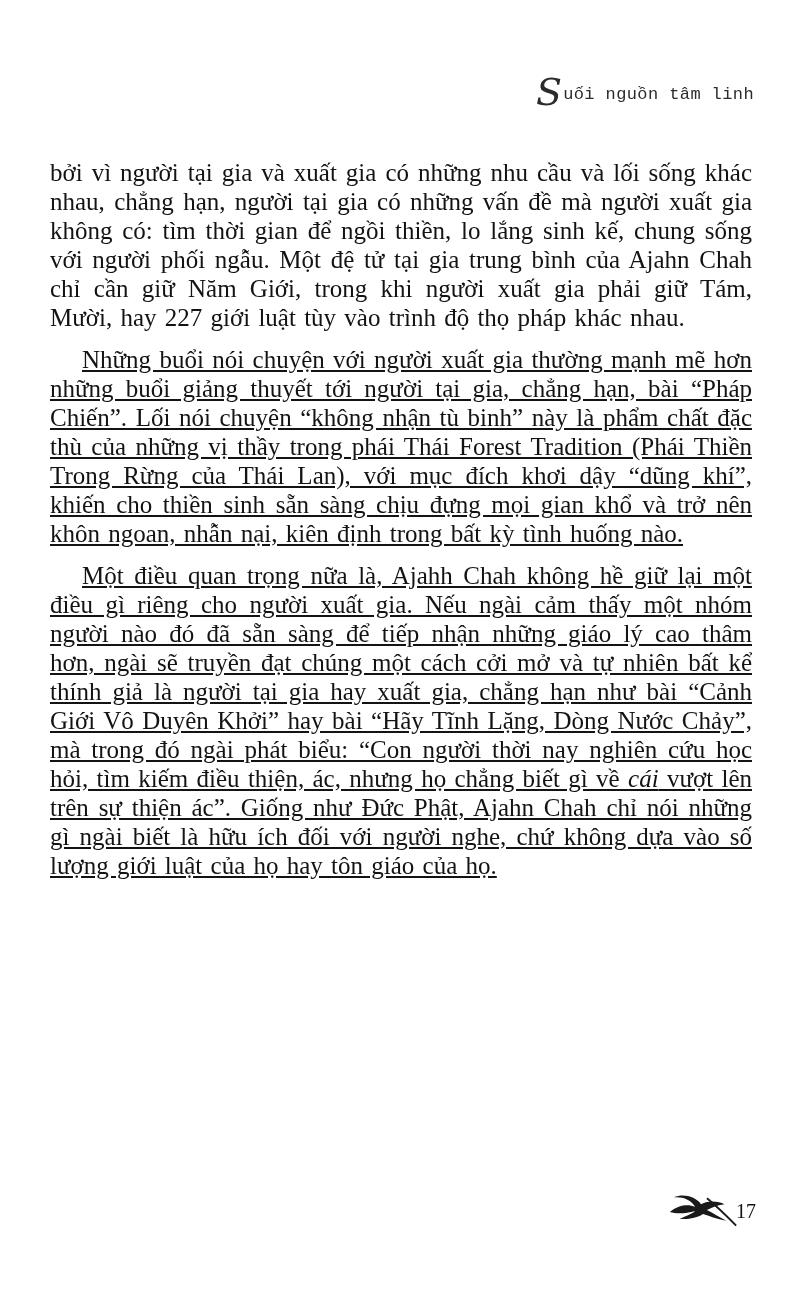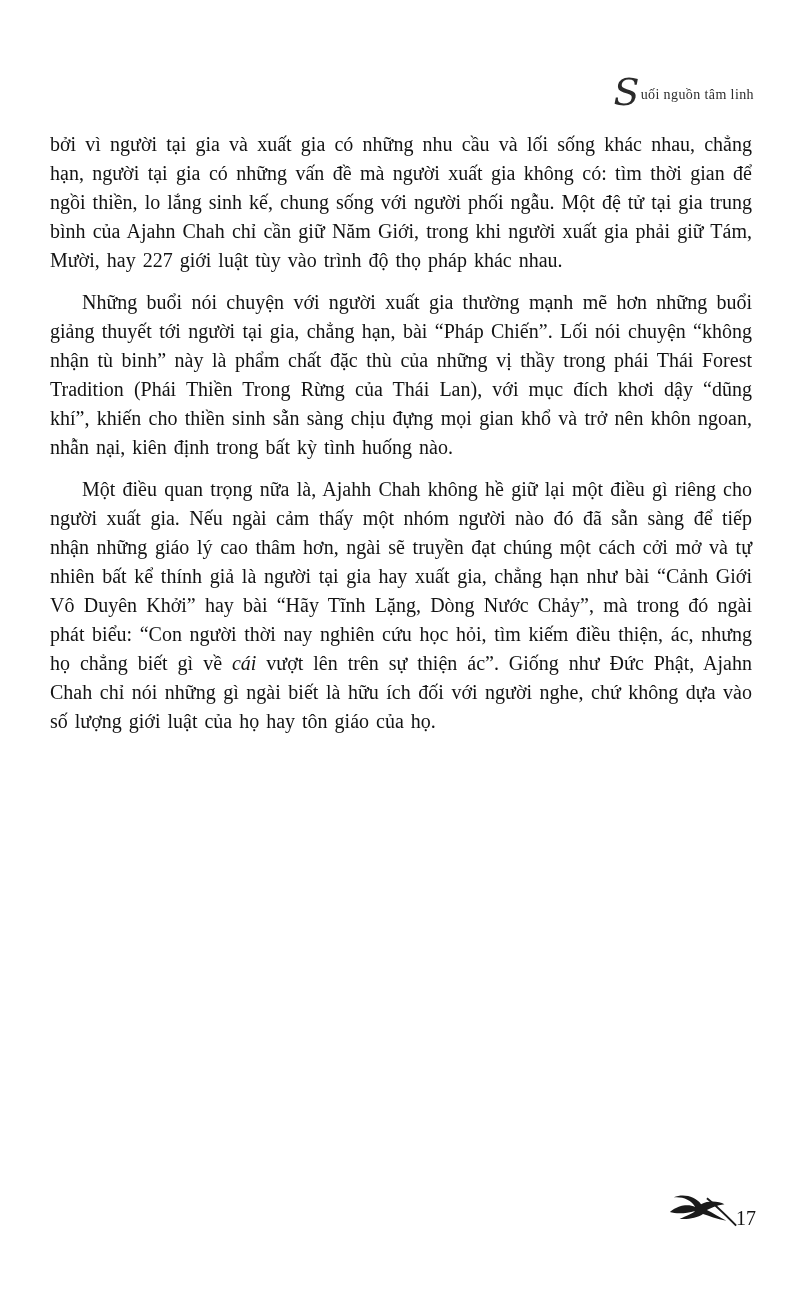--- a/index.html
+++ b/index.html
@@ -26,49 +26,50 @@
   }
   .header .initial {
     font-family: "DejaVu Serif", serif;
     font-style: italic;
     font-size: 38px;
     line-height: 20px;
     vertical-align: -6px;
     margin-right: 1px;
   }
   .header .rest {
-    font-family: Liberation Serif, serif;
-    font-size: 14px;
+    font-family: Liberation Mono, monospace;
+    font-size: 17px;
     letter-spacing: 0.4px;
   }
   .body-text {
     position: absolute;
-    top: 130px;
+    top: 158px;
     left: 50px;
     width: 702px;
     text-align: justify;
-    font-size: 20px;
+    font-size: 25px;
     line-height: 29px;
     word-spacing: 2px;
   }
   .body-text p {
     margin: 0 0 13px 0;
   }
   .body-text p.indent {
     text-indent: 32px;
+    text-decoration: underline;
   }
   .body-text em {
     font-style: italic;
   }
   .footer {
     position: absolute;
     top: 1192px;
     right: 44px;
     display: flex;
-    align-items: flex-end;
+    align-items: center;
     gap: 8px;
   }
   .ornament {
     display: block;
     margin-right: -14px;
     margin-bottom: 2px;
   }
   .page-number {
     font-size: 20px;
     line-height: 24px;

